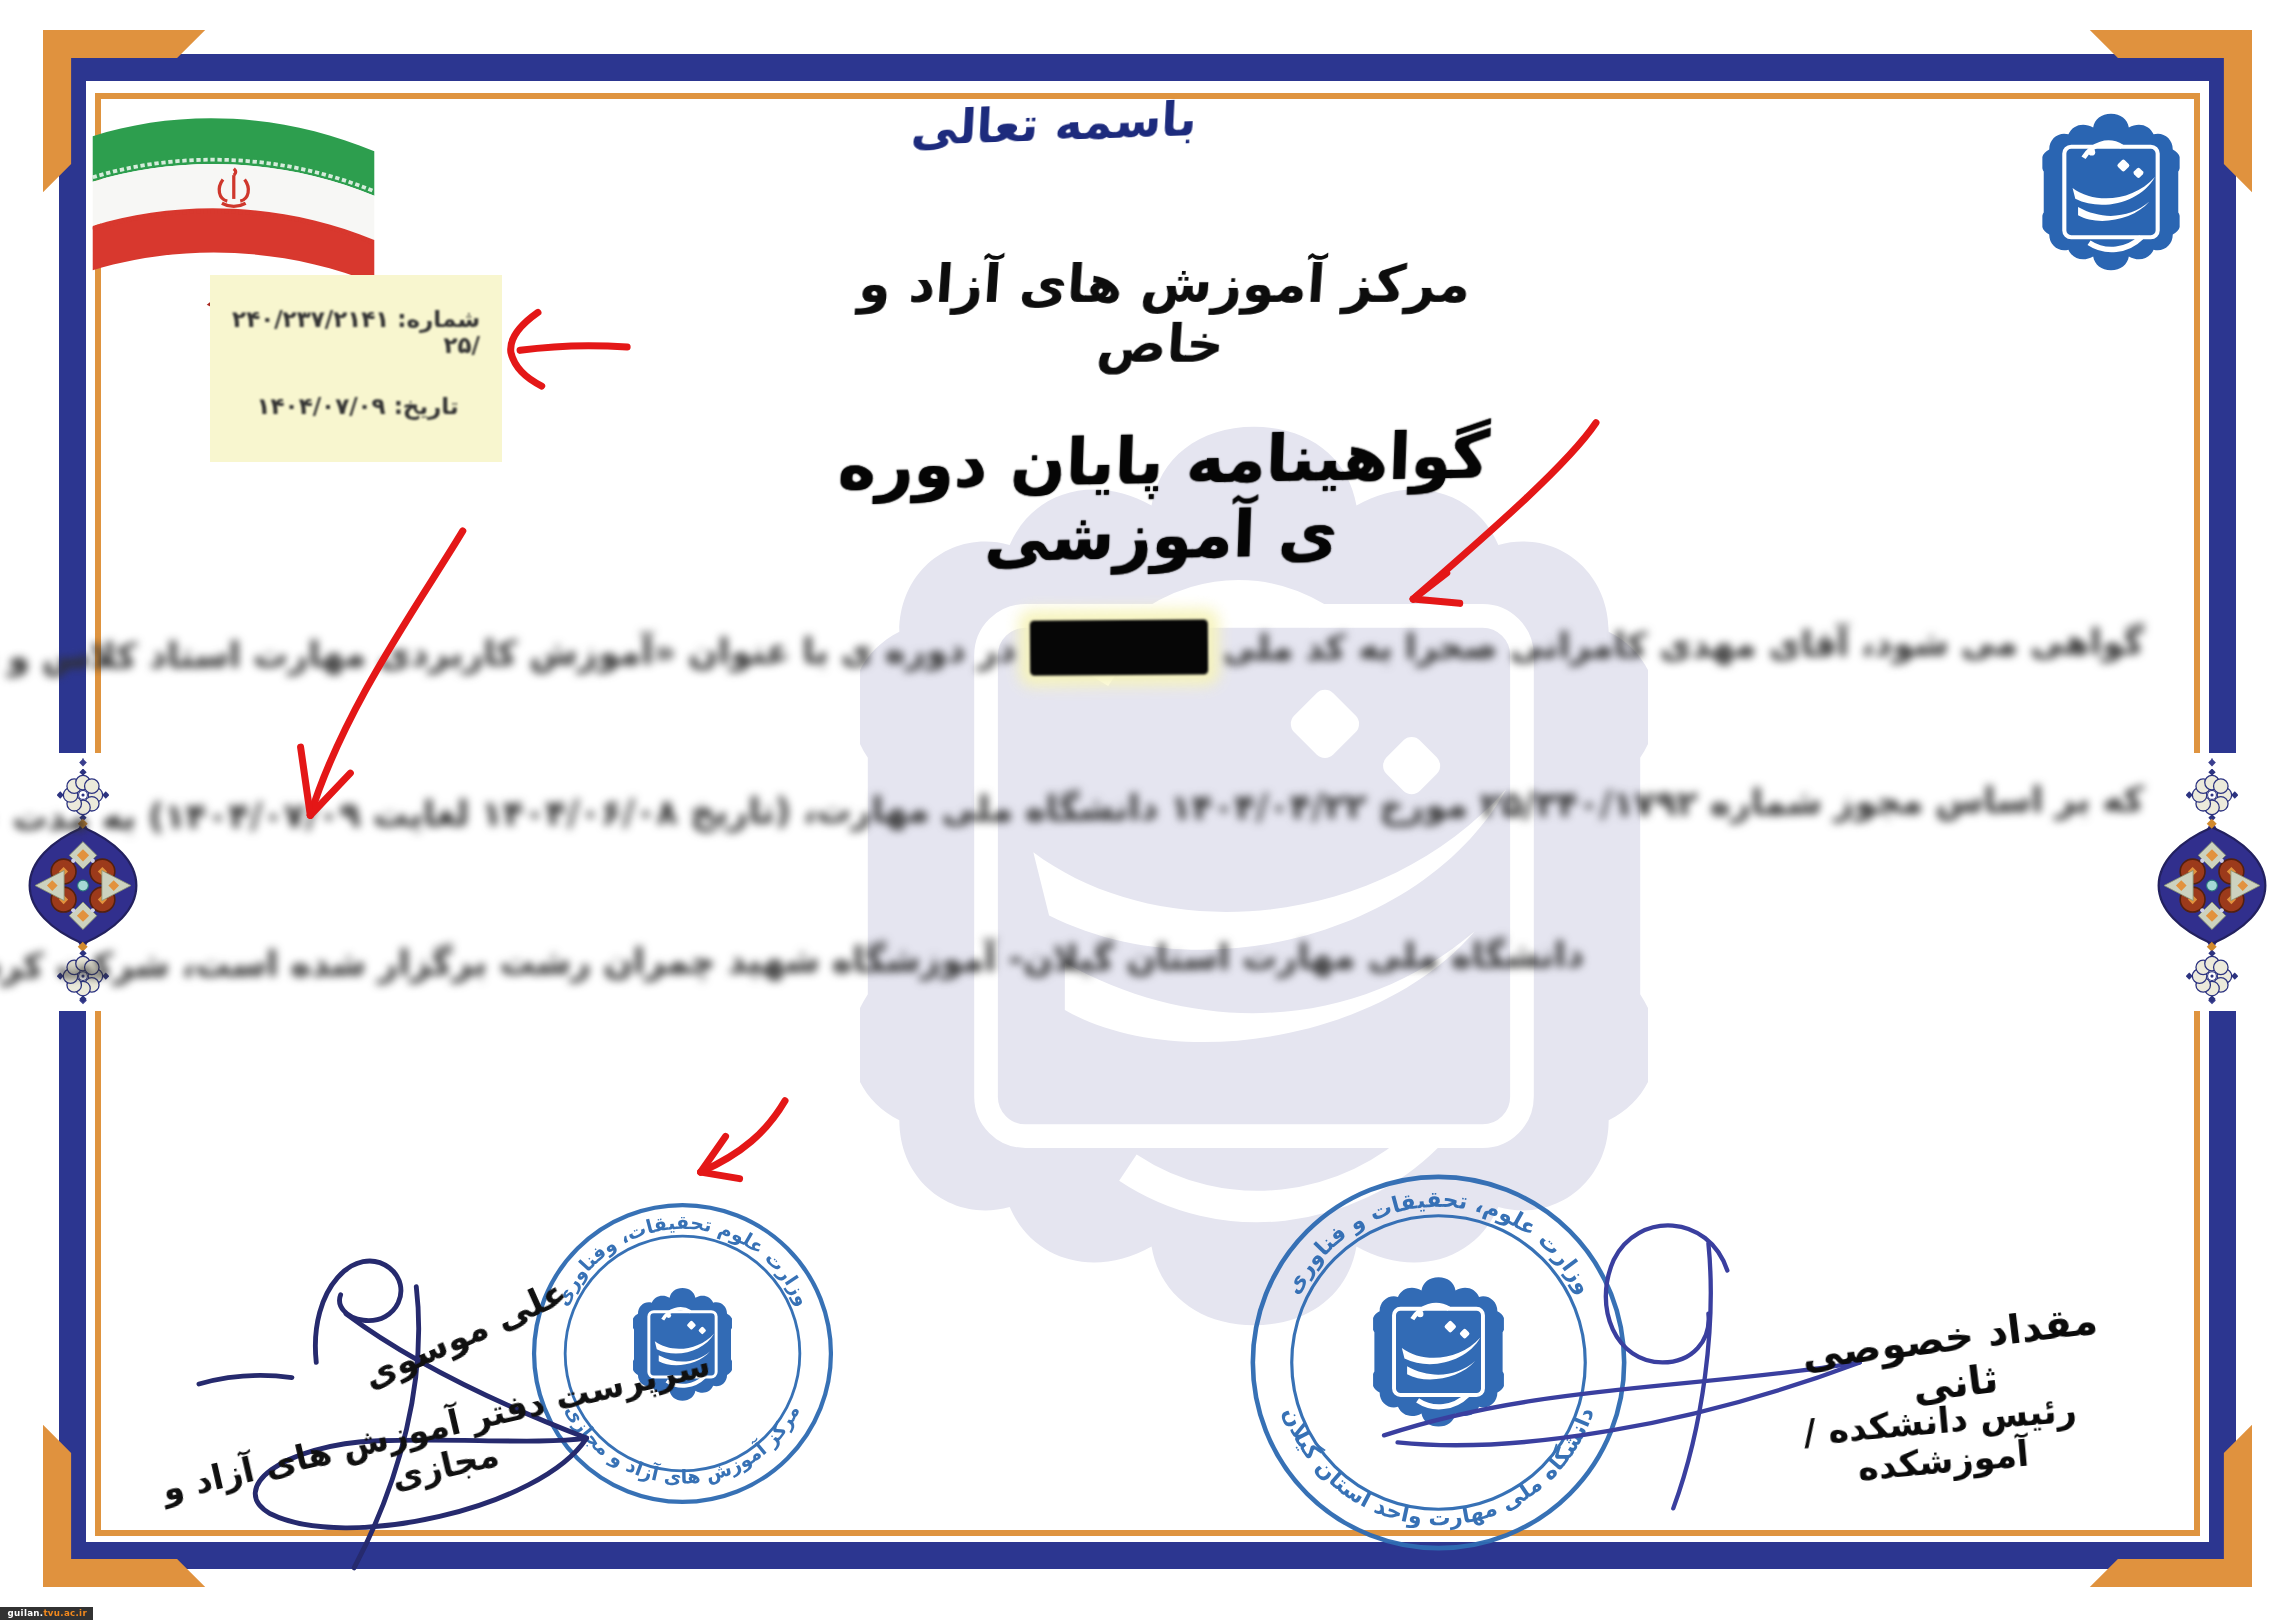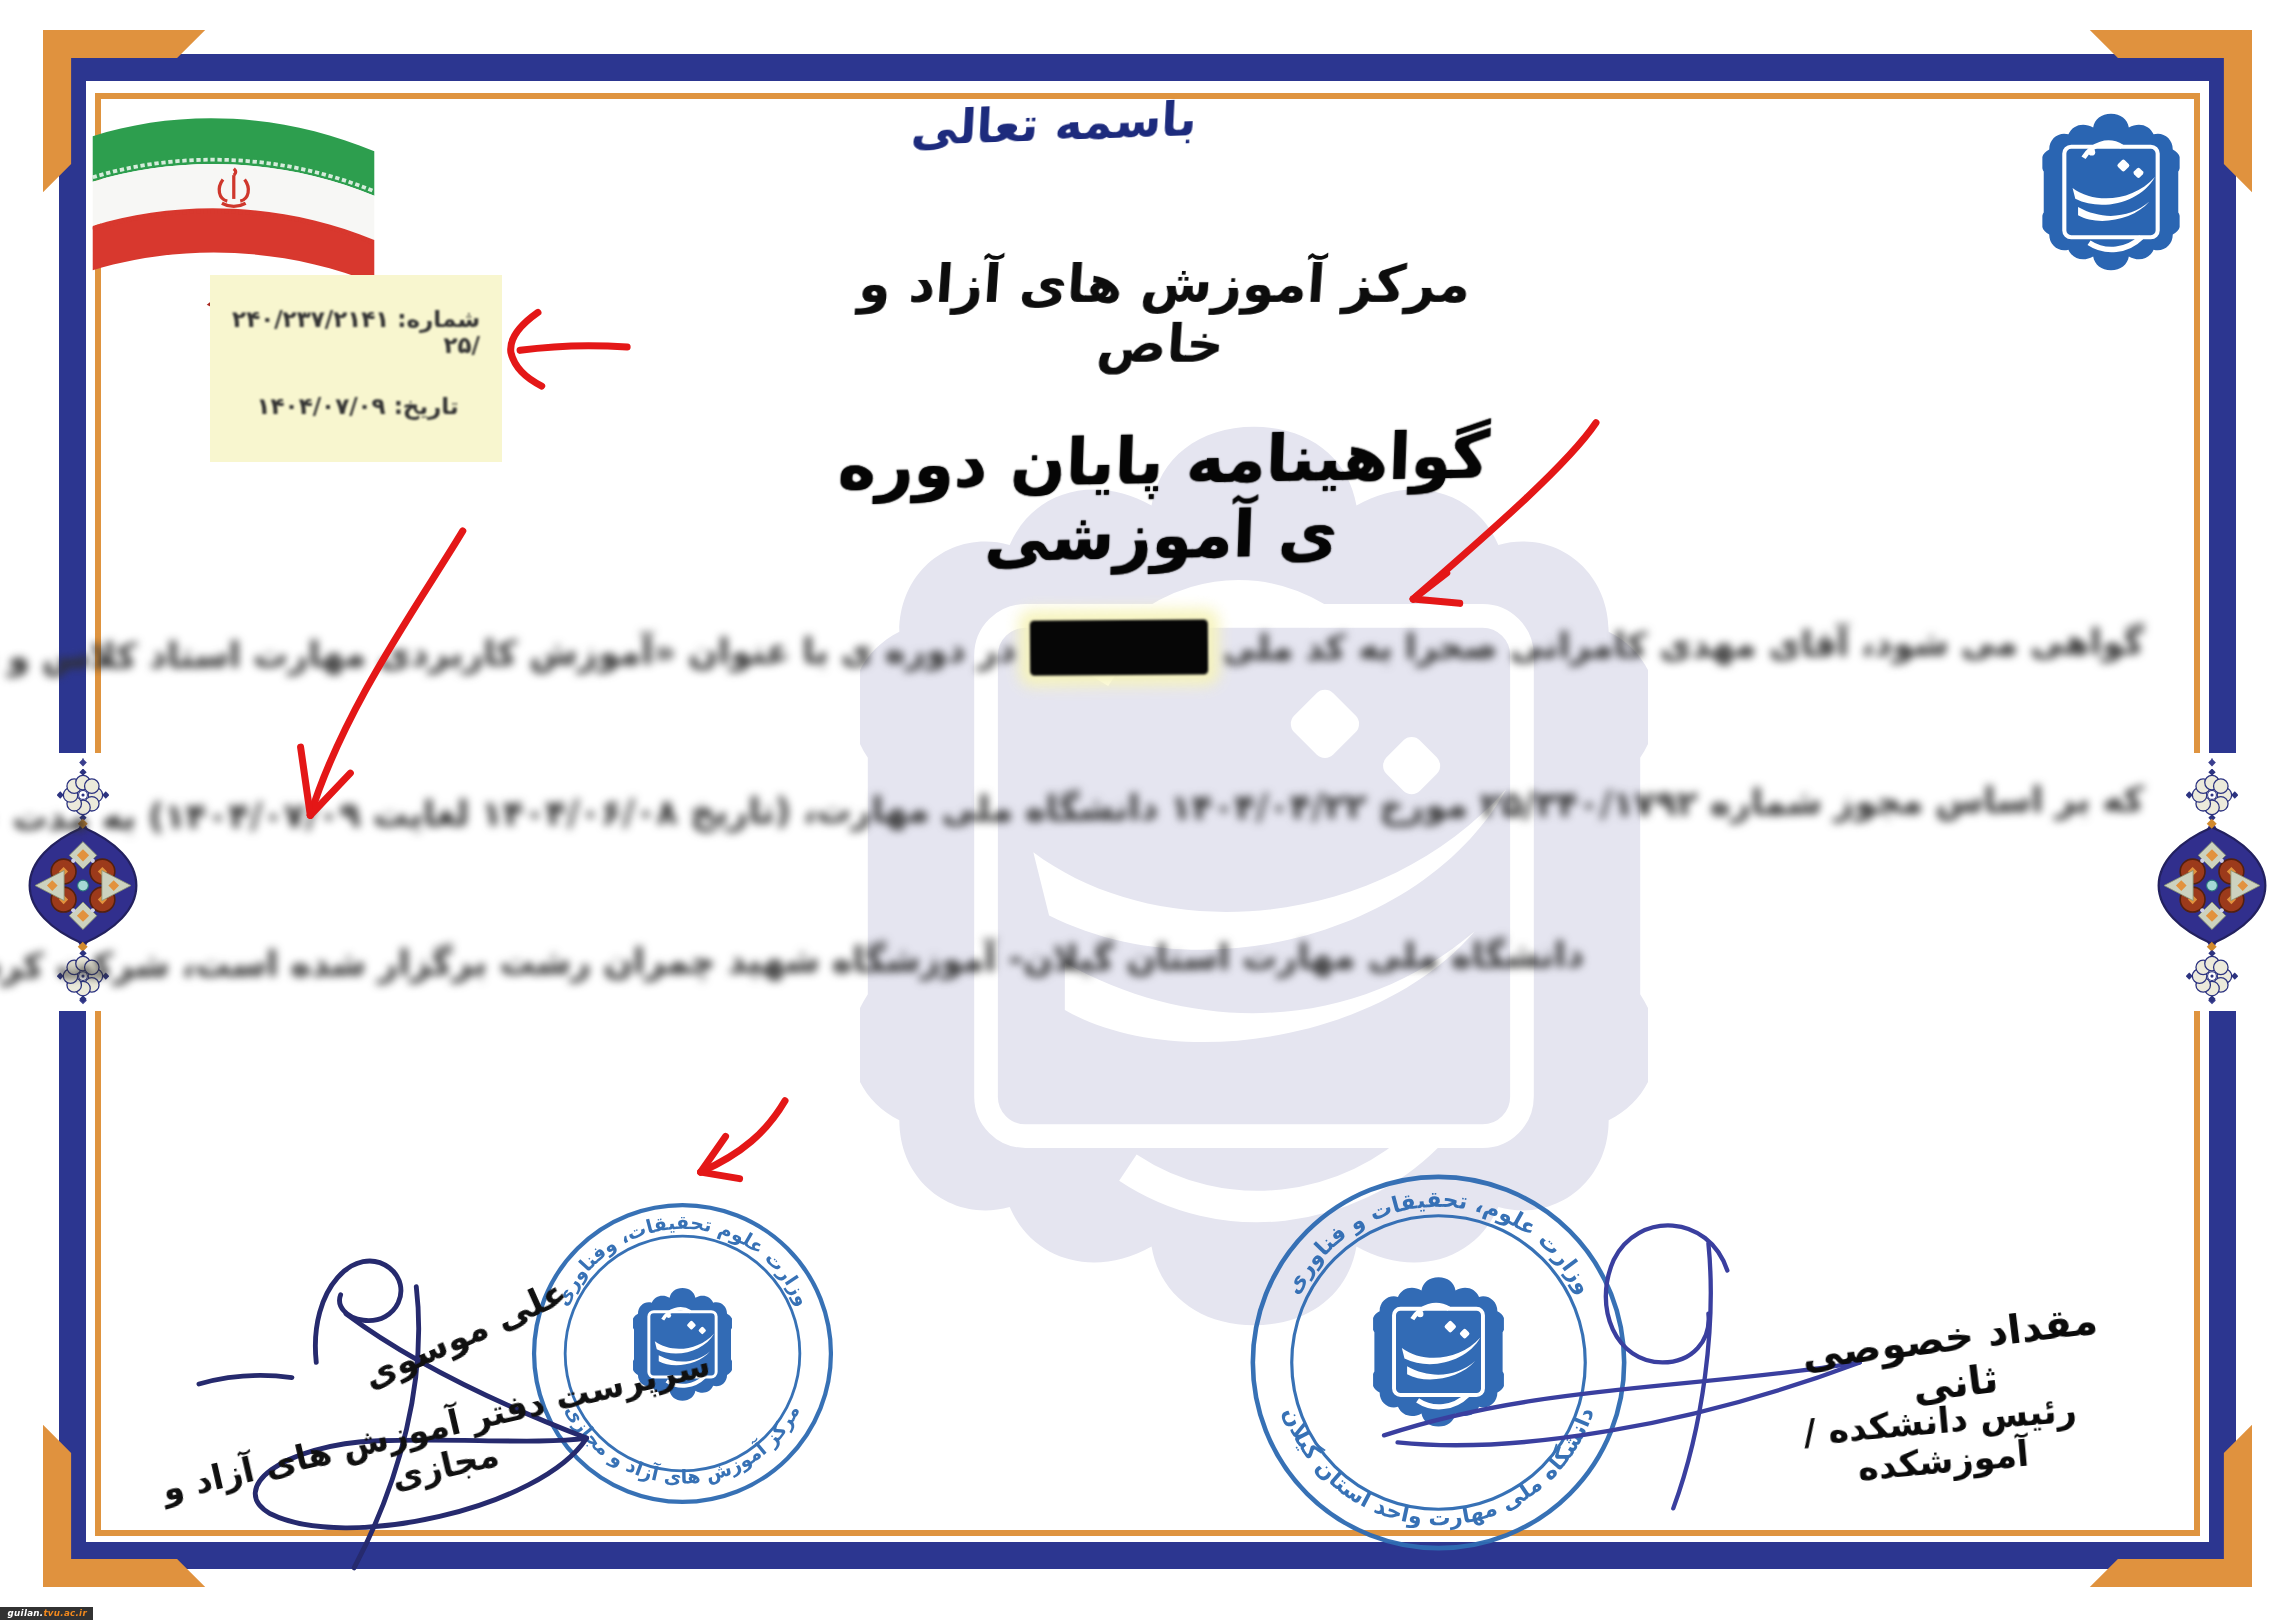--- a/index.html
+++ b/index.html
@@ -41,21 +41,21 @@
   .title-left{left:124px;top:1406px;width:633px;font-size:34px;font-weight:bold;color:#101010;
               transform:rotate(-13deg)}
   .name-right{left:1774px;top:1314px;width:357px;font-size:40px;font-weight:bold;color:#0b0b0b;
               transform:rotate(-7deg)}
   .title-right{left:1747px;top:1401px;width:389px;font-size:35px;font-weight:bold;color:#0b0b0b;
                transform:rotate(-5deg)}
   .stamp{filter:blur(0.6px);opacity:.96}
   .sig{filter:blur(0.6px)}
   
   .site-badge{left:0;top:1607px;background:rgba(22,22,22,.88);padding:1.1px 6.5px 2.2px 7.6px;
-              font-style:italic;font-weight:bold;font-size:8.7px;letter-spacing:0.3px}
+              font-weight:bold;font-size:8.7px;letter-spacing:0.3px}
   .site-badge .w{color:#ffffff}
   .site-badge .o{color:#f2891d}
 </style>
 </head>
 <body>
 
 <div id="page">
 
   <svg width="0" height="0" style="position:absolute" aria-hidden="true">
     <defs>

